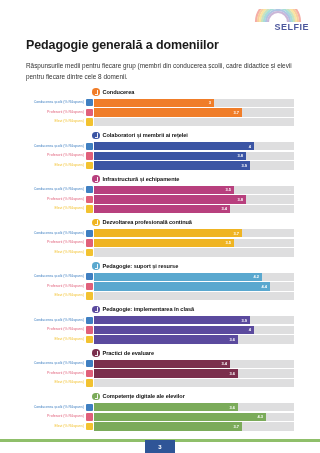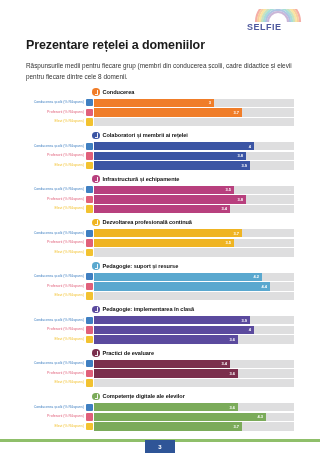--- a/index.html
+++ b/index.html
@@ -16,21 +16,21 @@
   }
 
   
   .logo-wrap {
     position: absolute; top: 9px; right: 11px;
     width: 62px; height: 24px;
   }
   .logo-arc { position: absolute; top: 0; left: 6px; width: 50px; height: 13px; }
   .logo-text {
     position: absolute; bottom: 1px; left: 0; width: 62px;
-    text-align: left;
+    text-align: right;
     font-size: 9px; font-weight: bold; letter-spacing: 0.5px;
     color: #2f3b8c;
     opacity: 0.85;
   }
 
   
   .page-title {
     position: absolute; top: 38px; left: 26px;
     font-size: 12.5px; font-weight: bold; color: #1a1a1a;
     letter-spacing: -0.1px;
@@ -138,21 +138,21 @@
       <path d="M7 13 A18 18 0 0 1 43 13" fill="none" stroke="#f4c430" stroke-width="2.2"></path>
       <path d="M9 13 A16 16 0 0 1 41 13" fill="none" stroke="#8fbf6a" stroke-width="2.2"></path>
       <path d="M11 13 A14 14 0 0 1 39 13" fill="none" stroke="#3fb6a8" stroke-width="2.2"></path>
       <path d="M13 13 A12 12 0 0 1 37 13" fill="none" stroke="#4a7fc1" stroke-width="2.2"></path>
       <path d="M15 13 A10 10 0 0 1 35 13" fill="none" stroke="#8b5fa8" stroke-width="2.2"></path>
       <rect x="0" y="0" width="50" height="13" fill="#ffffff" opacity="0.55"></rect>
     </svg>
     <div class="logo-text">SELFIE</div>
   </div>
 
-  <div class="page-title">Prezentare rețelei a domeniilor</div>
+  <div class="page-title">Pedagogie generală a domeniilor</div>
   <div class="intro">Răspunsurile medii pentru fiecare grup (membri din conducerea școlii, cadre didactice și elevii pentru fiecare dintre cele 8 domenii.</div>
 
   <div class="charts">
       <div class="domain-block">
         <div class="domain-head">
           <span class="domain-badge" style="background: rgb(240, 125, 41);"></span>
           <span class="domain-title">Conducerea</span>
         </div>
         <div class="rows">
           <div class="row">

